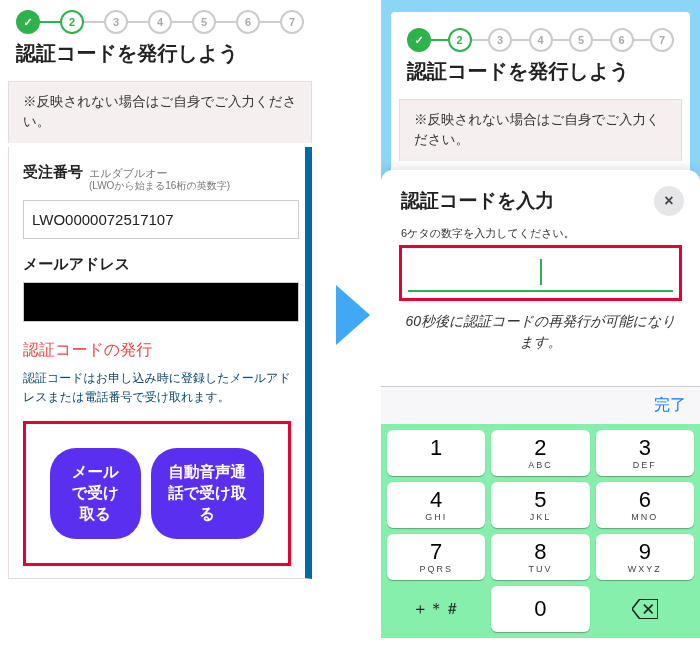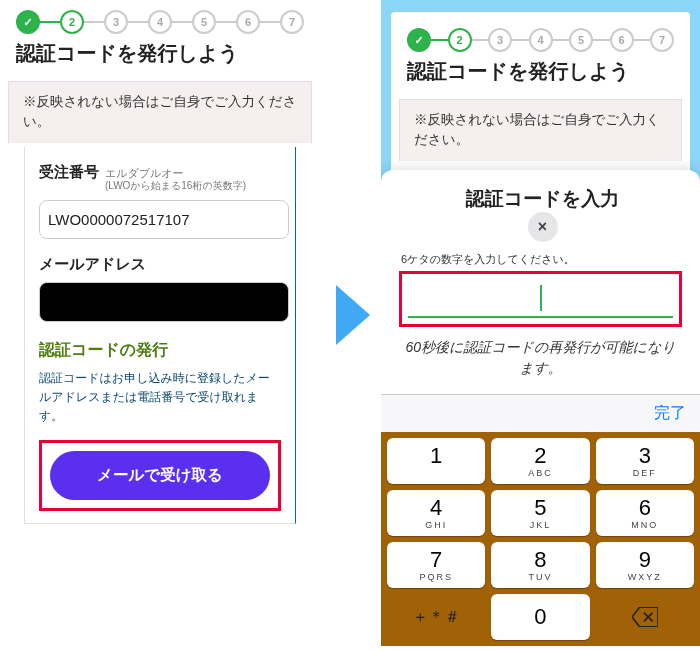--- a/index.html
+++ b/index.html
@@ -11,48 +11,48 @@
 
 
 .steps{display:flex;align-items:center;gap:0;padding:10px 16px 4px;}
 .step{width:20px;height:20px;border-radius:50%;border:2px solid #ccc;color:#aaa;font-size:11px;display:flex;align-items:center;justify-content:center;font-weight:600;background:#fff;flex:0 0 auto;}
 .step.done{background:#2eb24c;border-color:#2eb24c;color:#fff;}
 .step.active{border-color:#2eb24c;color:#2eb24c;}
 .connector{height:2px;background:#ccc;flex:1;}
 .connector.done{background:#2eb24c;}
 .title{font-size:20px;font-weight:700;padding:2px 16px 10px;color:#222;}
 .notice{background:#f5efef;margin:4px 8px;padding:10px 14px;border-top:1px solid #e5dbe0;border-left:1px solid #e5dbe0;border-right:1px solid #e5dbe0;font-size:13.5px;color:#333;line-height:1.5;}
-.panel{margin:0 24px;border-left:1px solid #e5dbe0;border-right:1px solid #0369a1;border-bottom:1px solid #e5dbe0;padding:12px 14px;}
+.panel{margin:0 8px;border-left:1px solid #e5dbe0;border-right:7px solid #0369a1;border-bottom:1px solid #e5dbe0;padding:12px 14px;}
 .label-row{display:flex;align-items:baseline;gap:6px;margin-top:4px;}
 .label{font-weight:700;font-size:15px;color:#222;}
 .hint{font-size:10px;color:#777;line-height:1.2;}
 .ruby{font-size:11px;display:block;}
-.input{width:calc(100% - 10px);border:1px solid #ccc;border-radius:8px;padding:10px 8px;font-size:15px;margin-top:8px;color:#222;}
+.input{width:calc(100% - 10px);border:1px solid #ccc;border-radius:0;padding:10px 8px;font-size:15px;margin-top:8px;color:#222;}
 .input.redacted{background:#000;color:#000;height:18px;}
-.section-title{font-weight:700;font-size:16px;margin-top:18px;color:#4d7c0f;}
+.section-title{font-weight:400;font-size:16px;margin-top:18px;color:#ef4444;}
 .desc{font-size:12px;color:#0c4a6e;margin-top:8px;line-height:1.6;}
-.btn-wrap{border:3px solid #e60033;padding:8px;margin-top:14px;display:flex;flex-direction:column;gap:10px;}
+.btn-wrap{border:3px solid #e60033;padding:24px;margin-top:14px;display:flex;gap:10px;}
 .btn{background:#5b2ff0;color:#fff;border:none;border-radius:26px;padding:14px;font-size:15.5px;font-weight:700;}
 
 
 .right-bg{position:absolute;inset:0;background:#8bd5f8;}
 .right-card{position:absolute;left:10px;right:10px;top:12px;background:#fff;border-radius:4px;padding-bottom:100px;}
 .right-card .steps{padding-top:16px;}
 .modal{position:absolute;left:0;right:0;top:170px;bottom:0;background:#fff;border-top-left-radius:12px;border-top-right-radius:12px;box-shadow:0 -2px 12px rgba(0,0,0,0.12);}
-.modal-head{display:flex;align-items:center;justify-content:space-between;padding:16px 16px 10px 20px;flex-direction:column;}
+.modal-head{display:flex;align-items:center;justify-content:space-between;padding:16px 16px 10px 20px;}
 .modal-title{font-size:19px;font-weight:700;color:#222;}
 .close{width:30px;height:30px;border-radius:50%;background:#e6e6e9;display:flex;align-items:center;justify-content:center;color:#444;font-size:16px;font-weight:700;}
 .modal-sub{font-size:11px;color:#333;padding:0 20px;}
 .code-box{margin:4px 18px 0;border:3px solid #e60033;padding:6px;}
 .code-inner{border-bottom:2px solid #2eb24c;height:36px;display:flex;align-items:center;justify-content:center;}
 .cursor{width:2px;height:26px;background:#2eb24c;}
 .modal-desc{font-size:14px;color:#333;text-align:center;padding:10px 24px 0;line-height:1.5;font-style:italic;}
 
 
-.kb{position:absolute;left:0;right:0;bottom:4px;background:#a16207;}
+.kb{position:absolute;left:0;right:0;bottom:12px;background:#86efac;}
 .kb-done{text-align:right;font-size:16px;color:#0a7cff;padding:8px 14px;background:#f7f7f9;border-top:1px solid #ccc;}
 .kb-grid{display:grid;grid-template-columns:repeat(3,1fr);gap:6px;padding:6px;}
 .key{background:#fff;border-radius:6px;height:46px;display:flex;flex-direction:column;align-items:center;justify-content:center;box-shadow:0 1px 1px rgba(0,0,0,0.3);}
 .key .n{font-size:22px;font-weight:400;line-height:1;}
 .key .l{font-size:9px;letter-spacing:2px;color:#444;margin-top:1px;}
 .key.fn{background:transparent;box-shadow:none;font-size:16px;color:#222;}
 .key.fn svg{width:26px;height:20px;}
 </style>
 </head>
 <body>
@@ -87,20 +87,21 @@
       </div>
       <input class="input" value="LWO0000072517107" style="">
       <div class="label-row" style="margin-top:16px">
         <span class="label">メールアドレス</span>
       </div>
       <div class="input redacted"></div>
       <div class="section-title">認証コードの発行</div>
       <div class="desc">認証コードはお申し込み時に登録したメールアドレスまたは電話番号で受け取れます。</div>
       <div class="btn-wrap">
         <button class="btn">メールで受け取る</button>
+        <button class="btn">自動音声通話で受け取る</button>
       </div>
     </div>
   </div>
 
   <div class="arrow"></div>
 
   <div class="right">
     <div class="right-bg"></div>
     <div class="right-card">
       <div class="steps" id="steps-right">

